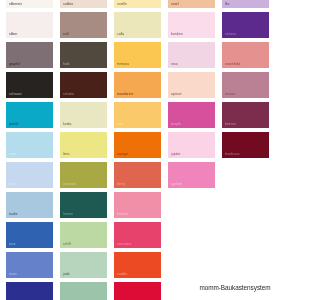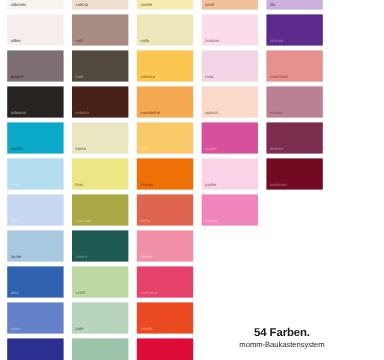--- a/index.html
+++ b/index.html
@@ -212,15 +212,14 @@
       <div class="swatch" style="top: 102px; background: rgb(124, 44, 77);">
         <span class="swatch-label" style="color: rgb(192, 138, 159);">beeren</span>
       </div>
       <div class="swatch" style="top: 132px; background: rgb(114, 10, 34);">
         <span class="swatch-label" style="color: rgb(191, 113, 131);">bordeaux</span>
       </div>
     </div>
   </div>
 
 <div id="brand-block">
-  <div id="brand-title">54 Farben.</div>
   <div id="brand-subtitle">momm-Baukastensystem</div>
 </div>
 
 </body></html>

